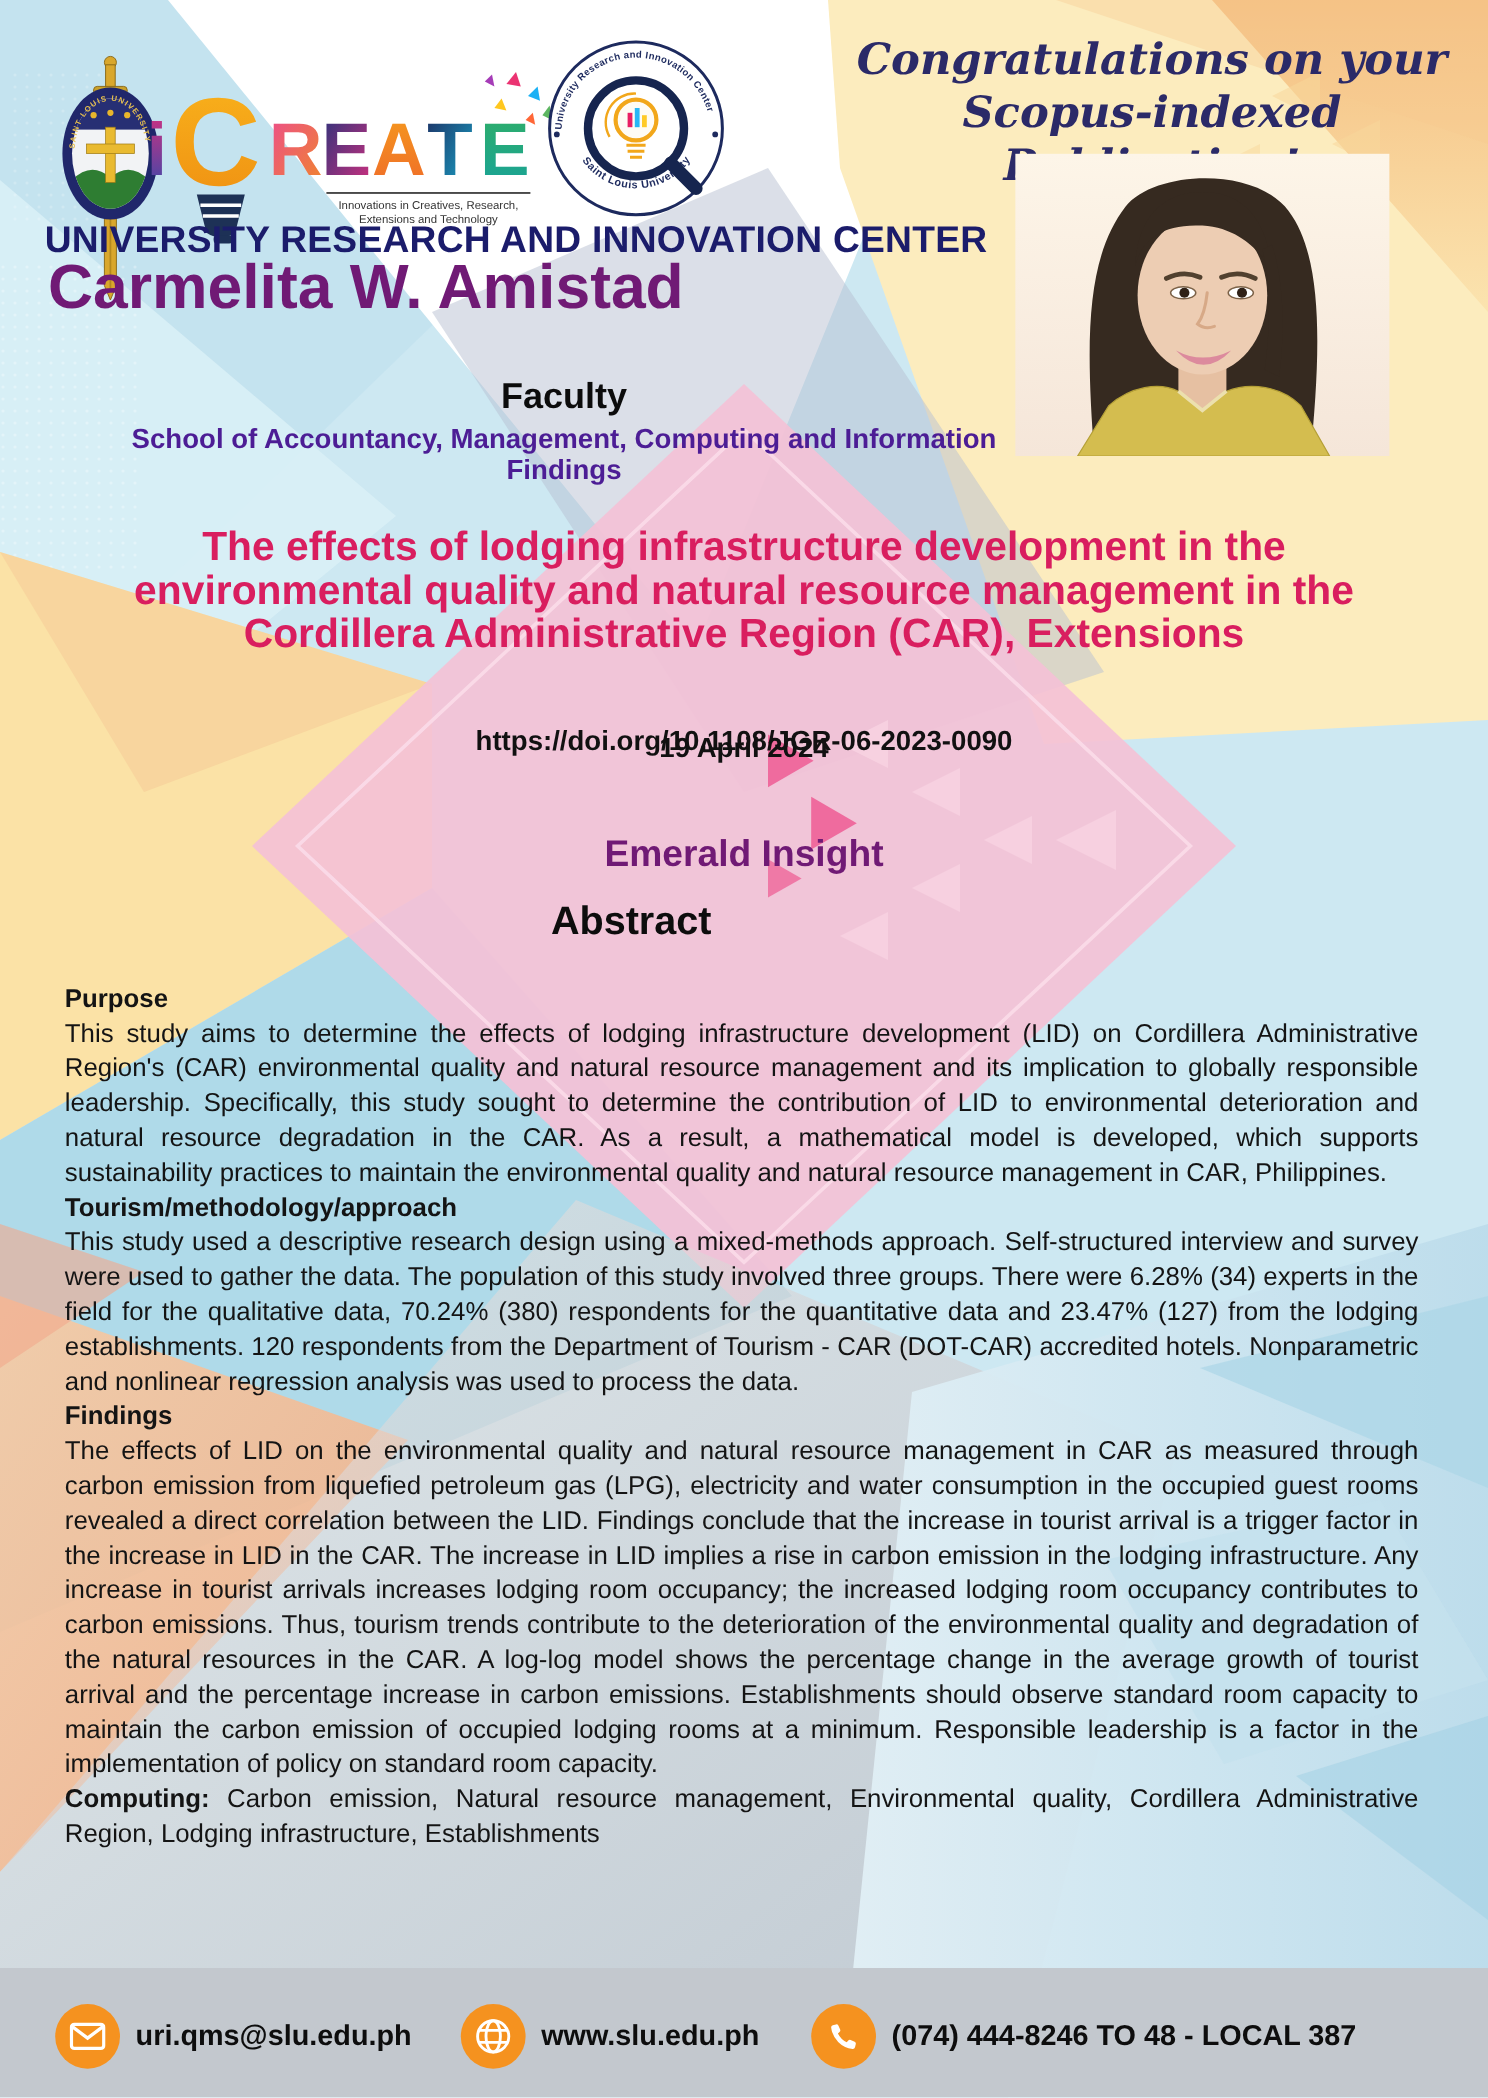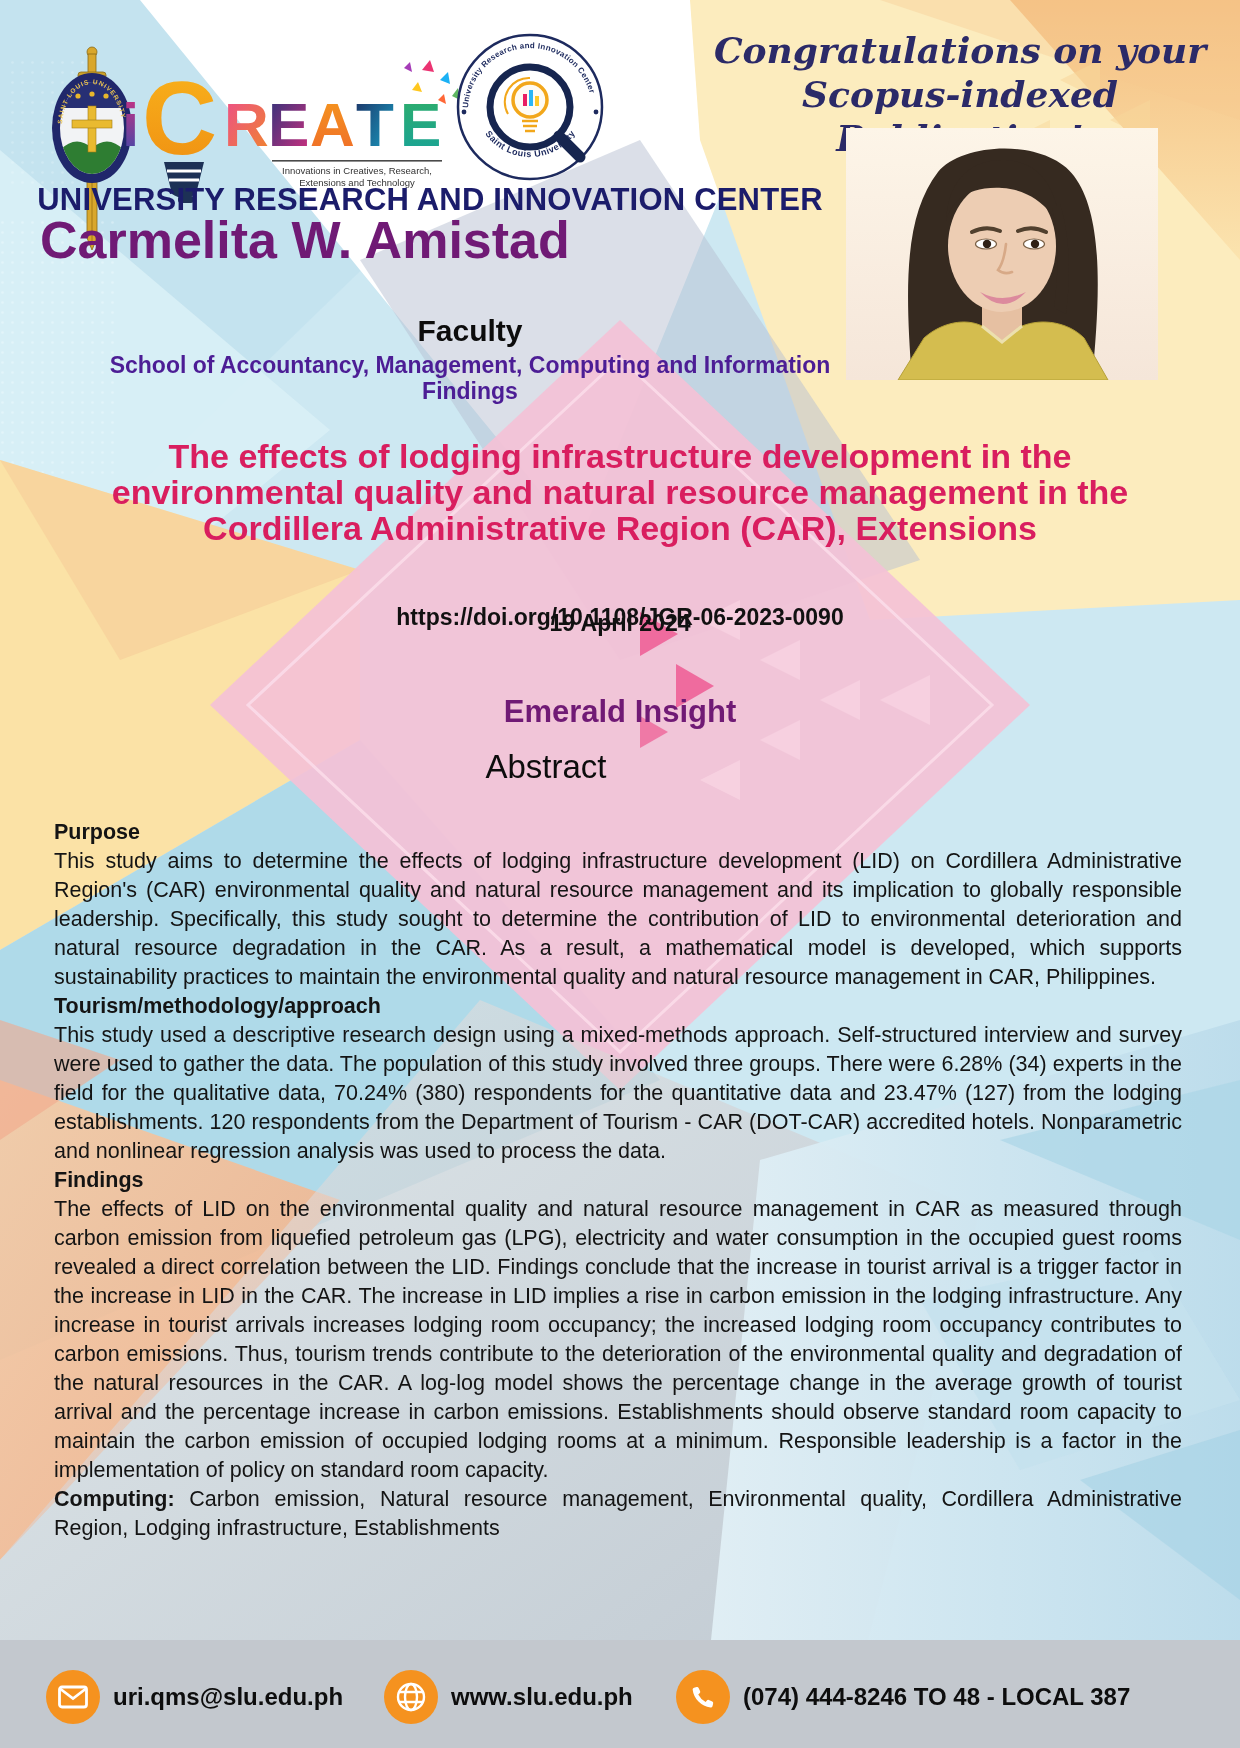--- a/index.html
+++ b/index.html
@@ -31,21 +31,21 @@
     left:40px;top:352px;width:860px;text-align:center;
     font-size:23px;font-weight:bold;color:#4c1d95;line-height:26px;
   }
   .pub-title{
     left:105px;top:438px;width:1030px;text-align:center;
     font-size:34px;line-height:36px;font-weight:bold;color:#d91e5f;
   }
   .pub-date{left:0;top:610px;width:1240px;text-align:center;font-size:23px;font-weight:bold;color:#111;}
   .pub-doi{left:0;top:604px;width:1240px;text-align:center;font-size:23px;font-weight:bold;color:#111;}
   .publisher{left:0;top:694px;width:1240px;text-align:center;font-size:31px;font-weight:bold;color:#701a75;}
-  .abstract-head{left:0;top:748px;width:1052px;text-align:center;font-size:33px;font-weight:normal;color:#0d0d0d;margin-left:20px;}
+  .abstract-head{left:0;top:748px;width:1052px;text-align:center;font-size:33px;font-weight:bold;color:#0d0d0d;}
   
   .body-text{
     left:54px;top:818px;width:1128px;
     font-size:21.5px;line-height:29px;color:#141414;
   }
   .sec-head{font-weight:bold;}
   .sec-par{text-align:justify;}
   .keywords{text-align:justify;}
   .kw-label{font-weight:bold;}
   

